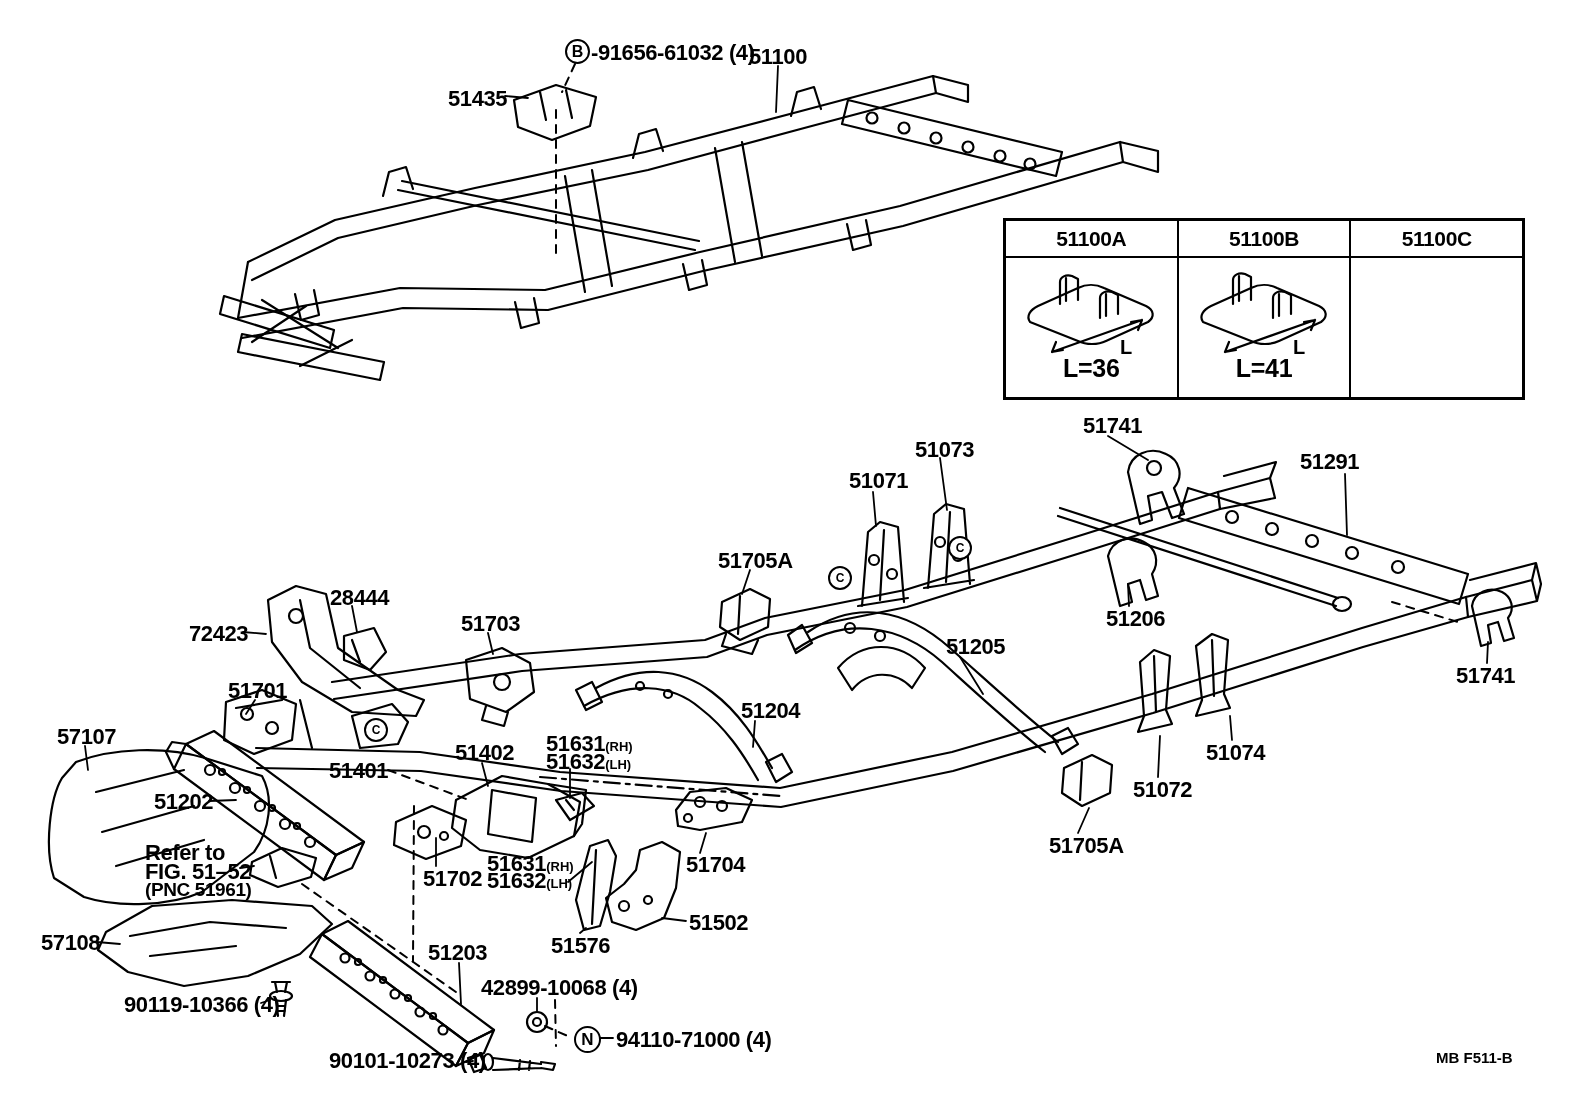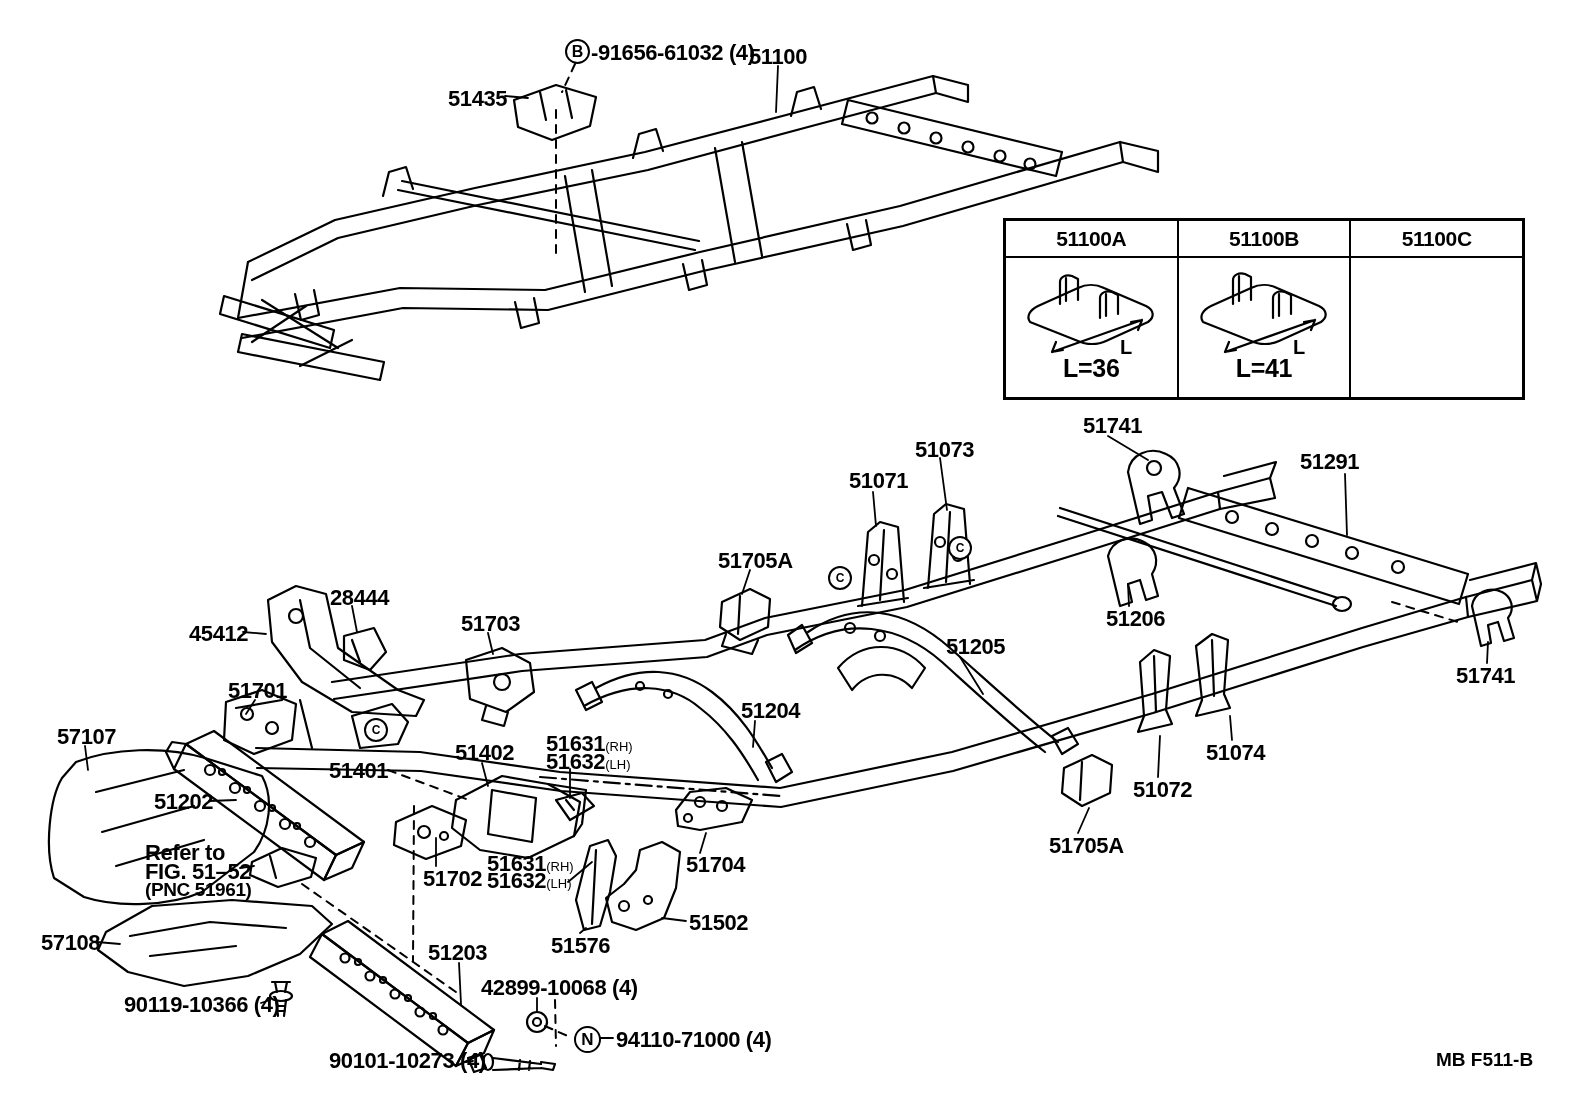--- a/index.html
+++ b/index.html
@@ -5,38 +5,38 @@
   html,body{margin:0;padding:0;background:#ffffff;}
   #canvas{
     position:relative;width:1576px;height:1106px;background:#fff;overflow:hidden;
     font-family:"Liberation Sans",sans-serif;color:#000;
   }
   #art{position:absolute;left:0;top:0;}
   .lbl{
     position:absolute;font-weight:700;font-size:22px;line-height:1;
     letter-spacing:-0.4px;white-space:nowrap;color:#000;
   }
-  .lbl .sfx{font-size:13px;font-weight:400;letter-spacing:0;}
+  .lbl .sfx{font-size:13px;font-weight:700;letter-spacing:0;}
   .small{font-size:19px;}
-  .fig{font-size:19px;letter-spacing:0;}
+  .fig{font-size:15px;letter-spacing:0;}
   .sym{
     position:absolute;box-sizing:border-box;border:2.5px solid #000;border-radius:50%;
     font-weight:700;display:flex;align-items:center;justify-content:center;background:#fff;
   }
   .sym.b{width:25px;height:25px;font-size:16px;}
   .sym.n{width:27px;height:27px;font-size:17px;}
   .cmark{
     position:absolute;width:20px;height:20px;border:2px solid #000;border-radius:50%;
     font-weight:700;font-size:12px;display:flex;align-items:center;justify-content:center;
     background:#fff;
   }
   
   .ptable{
     position:absolute;left:1003px;top:218px;width:522px;height:182px;
-    border:3px solid #000;display:flex;box-sizing:border-box;background:#fff;justify-content:flex-end;
+    border:3px solid #000;display:flex;box-sizing:border-box;background:#fff;
   }
   .pt-col{flex:1;display:flex;flex-direction:column;border-right:2.5px solid #000;}
   .pt-col:last-child{border-right:none;}
   .pt-head{
     height:35px;border-bottom:2.5px solid #000;display:flex;align-items:center;justify-content:center;
     font-weight:700;font-size:21px;letter-spacing:-0.4px;
   }
   .pt-body{flex:1;position:relative;display:flex;flex-direction:column;align-items:center;justify-content:flex-end;}
   .pt-body svg{position:absolute;top:8px;left:50%;transform:translateX(-50%);}
   .pt-dim{font-weight:700;font-size:25px;margin-bottom:14px;letter-spacing:-0.3px;}
@@ -238,21 +238,21 @@
   <div class="lbl" style="left:749px;top:46px">51100</div>
   <div class="lbl" style="left:448px;top:88px">51435</div>
 
   <div class="lbl" style="left:1083px;top:415px">51741</div>
   <div class="lbl" style="left:915px;top:439px">51073</div>
   <div class="lbl" style="left:849px;top:470px">51071</div>
   <div class="lbl" style="left:1300px;top:451px">51291</div>
   <div class="lbl" style="left:718px;top:550px">51705A</div>
   <div class="lbl" style="left:1106px;top:608px">51206</div>
   <div class="lbl" style="left:330px;top:587px">28444</div>
-  <div class="lbl" style="left:189px;top:623px">45412</div>
+  <div class="lbl" style="left:189px;top:623px">72423</div>
   <div class="lbl" style="left:461px;top:613px">51703</div>
   <div class="lbl" style="left:228px;top:680px">51701</div>
   <div class="lbl" style="left:946px;top:636px">51205</div>
   <div class="lbl" style="left:741px;top:700px">51204</div>
   <div class="lbl" style="left:1456px;top:665px">51741</div>
   <div class="lbl" style="left:57px;top:726px">57107</div>
 
   <div class="lbl" style="left:546px;top:733px"><span>51631</span><span class="sfx">(RH)</span></div>
   <div class="lbl" style="left:546px;top:751px"><span>51632</span><span class="sfx">(LH)</span></div>
 

